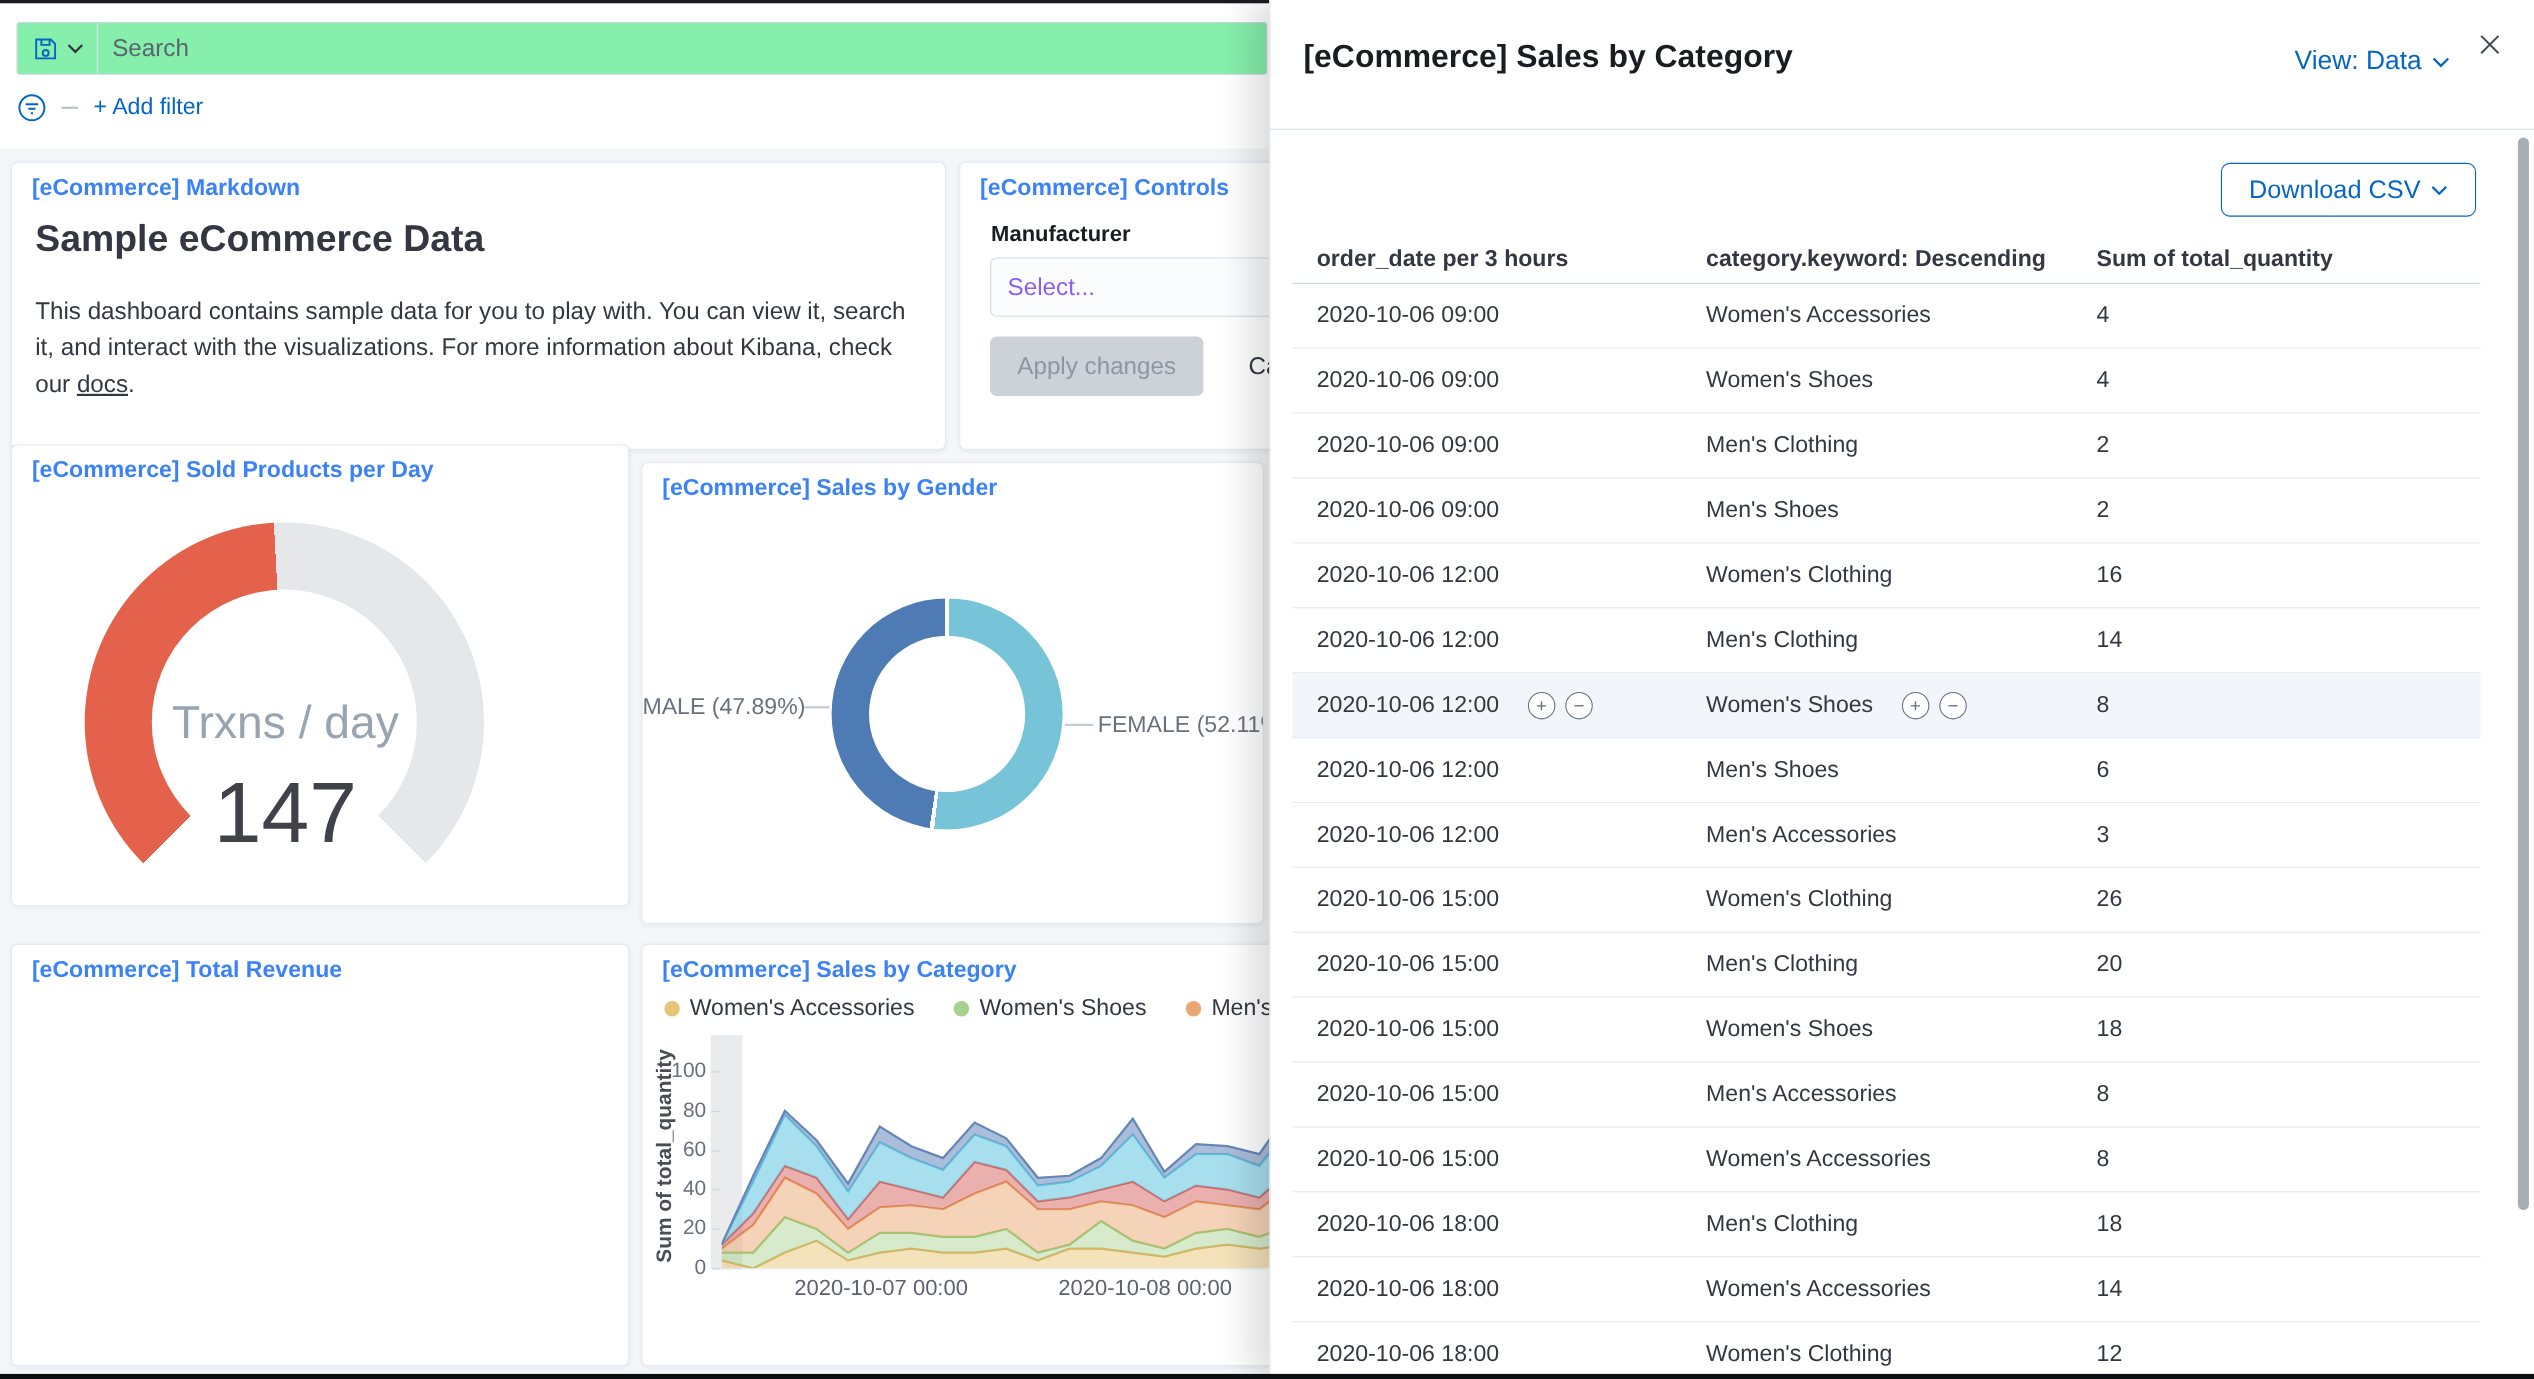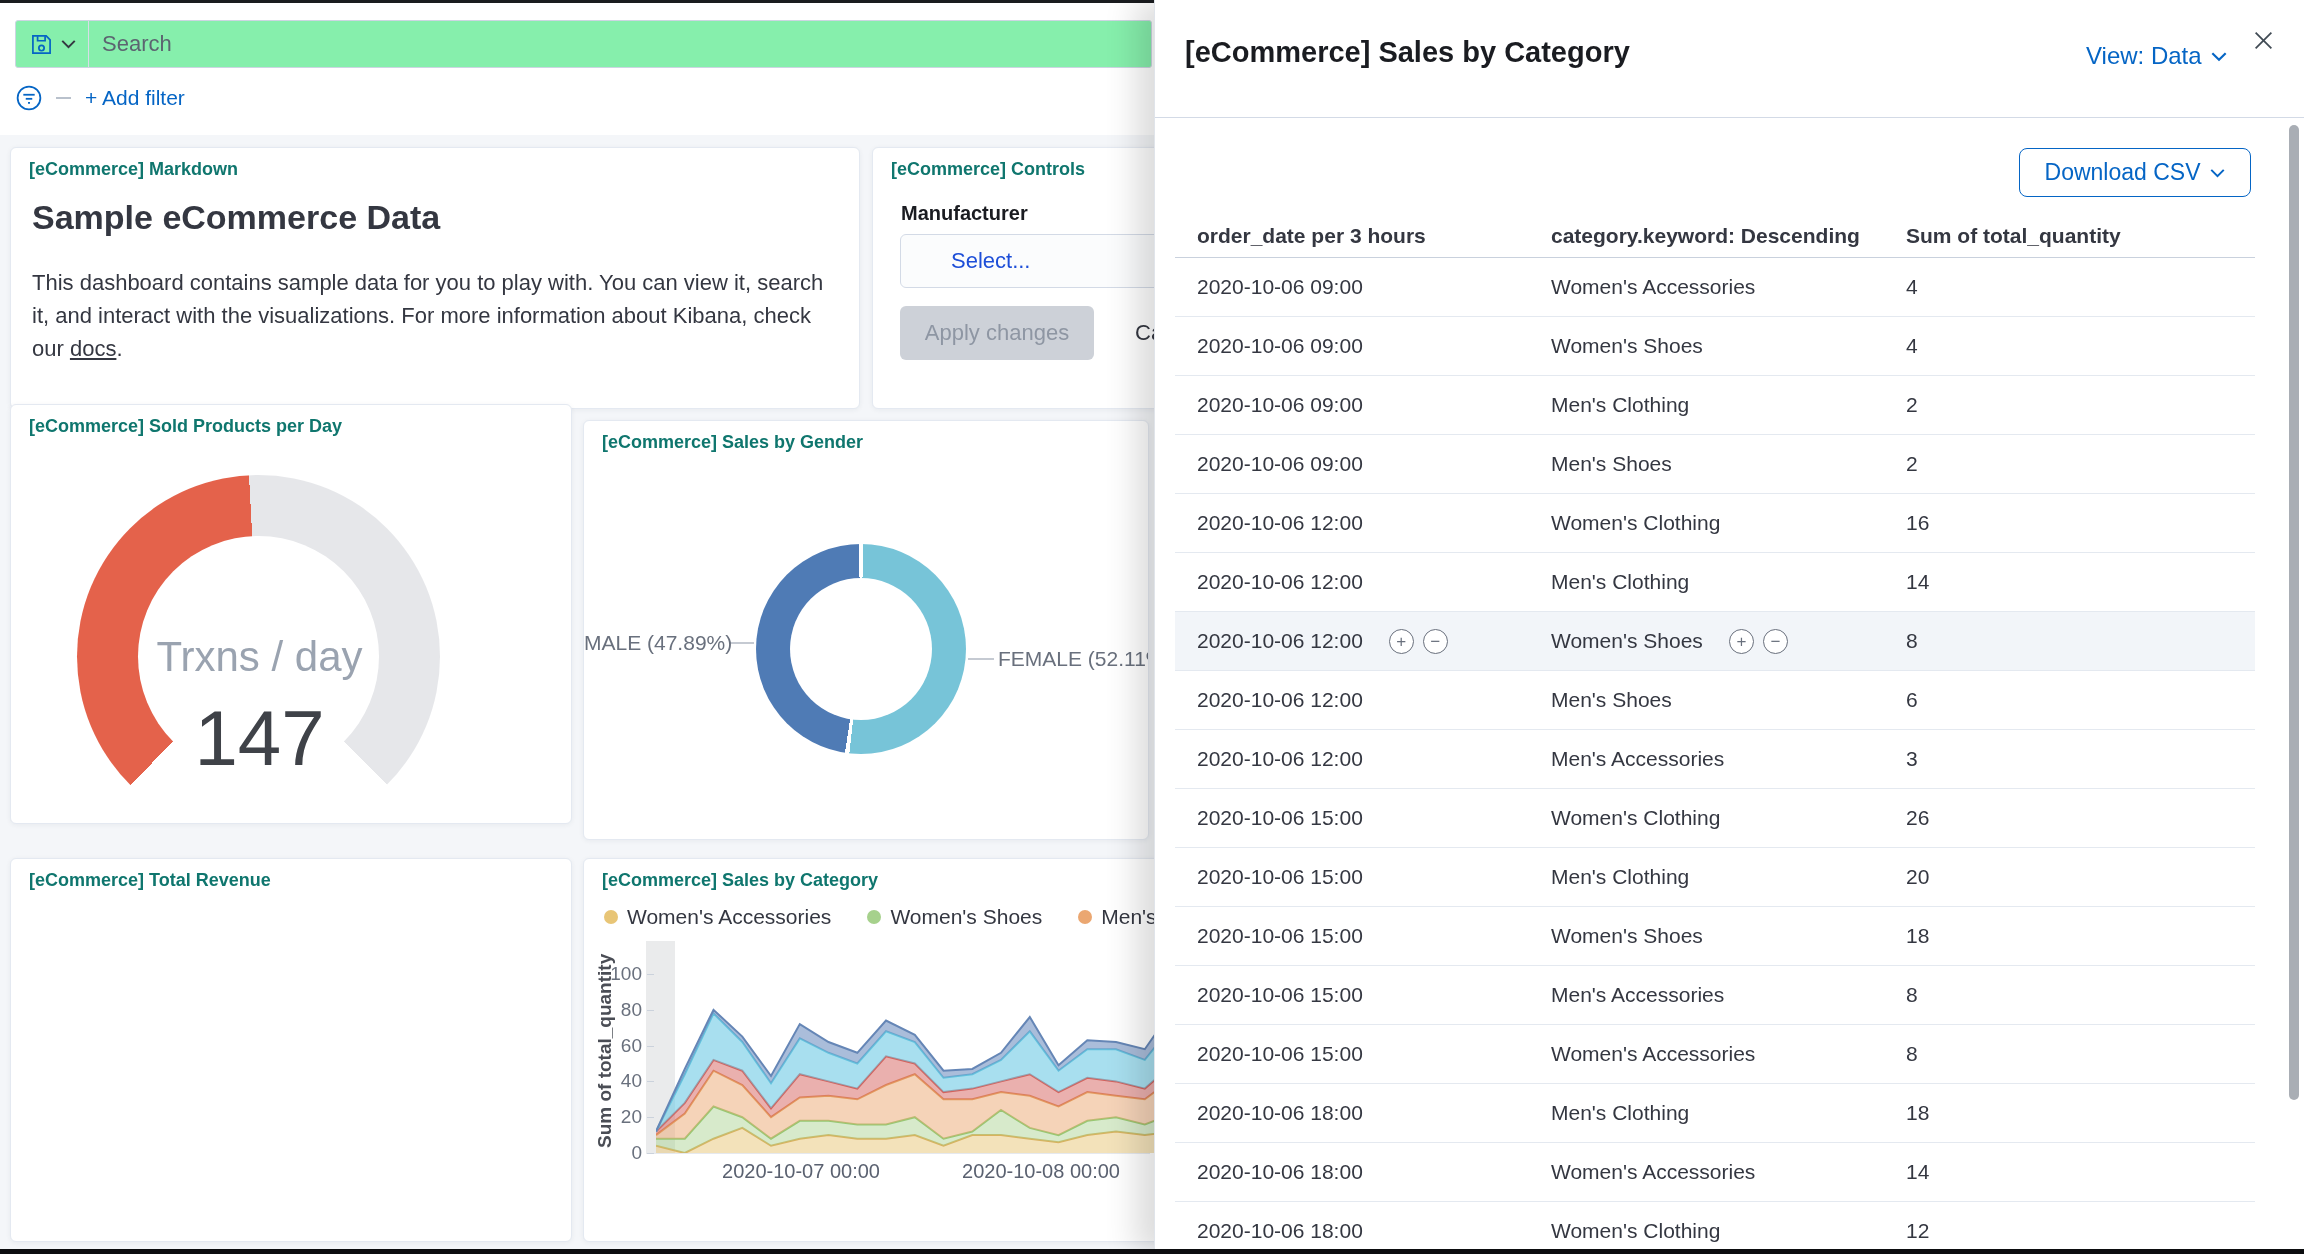--- a/index.html
+++ b/index.html
@@ -18,32 +18,32 @@
   #qb-divider{width:1px;height:100%;background:#d7dde8;}
   #qb-placeholder{font-size:22px;color:#5c6470;padding-left:13px;}
   .chev{display:inline-block;}
   #filterbar{left:16px;top:84px;height:28px;display:flex;align-items:center;gap:14px;}
   #filter-dash{width:15px;height:2px;background:#b9c1cc;}
   #add-filter{font-size:21px;color:#0565c5;}
 
   
   .panel{position:absolute;background:#fff;border:1px solid #e4e9f1;border-radius:6px;
          box-shadow:0 1px 5px rgba(32,43,66,.06);overflow:hidden;}
-  .ptitle{position:absolute;left:18px;top:11px;font-size:18px;font-weight:bold;color:#0f766e;white-space:nowrap;}
+  .ptitle{position:absolute;left:18px;top:11px;font-size:21px;font-weight:bold;color:#3b82f6;white-space:nowrap;}
 
   #p-markdown{left:10px;top:147px;width:848px;height:260px;}
   #md-heading{left:21px;top:50px;font-size:34px;font-weight:bold;color:#343741;}
   #md-body{left:21px;top:118px;width:806px;font-size:22px;line-height:33px;color:#343741;}
   #md-body a{color:#343741;text-decoration:underline;}
 
   #p-controls{left:872px;top:147px;width:420px;height:260px;}
   #ctl-label{left:28px;top:54px;font-size:20px;font-weight:bold;color:#1a1c21;}
   #ctl-select{left:27px;top:86px;width:370px;height:54px;background:#fbfcfd;border:1px solid #d3dae6;
               border-radius:6px;display:flex;align-items:center;padding-left:15px;box-sizing:border-box;}
-  #ctl-select span{font-size:22px;color:#1d4ed8;margin-left:35px;}
+  #ctl-select span{font-size:22px;color:#8b5cf6;}
   #ctl-apply{left:27px;top:158px;width:194px;height:54px;background:#cdd1d8;border:none;border-radius:6px;
              font-size:22px;color:#8e96a3;font-family:inherit;}
   #ctl-cancel{left:262px;top:172px;font-size:22px;color:#343741;white-space:nowrap;}
 
   #p-gauge{left:10px;top:404px;width:560px;height:418px;}
   #gauge{left:66px;top:70px;width:363px;height:363px;border-radius:50%;
          background:conic-gradient(from 225deg,#e4624b 0deg 132deg,#e6e7ea 132deg 270deg,transparent 270deg 360deg);}
   #gauge::after{content:"";position:absolute;inset:61px;background:#fff;border-radius:50%;}
   #gauge-label{left:0;top:228px;width:497px;text-align:center;font-size:42px;color:#9aa3b0;}
   #gauge-value{left:0;top:288px;width:497px;text-align:center;font-size:78px;font-weight:500;color:#3f4248;}

